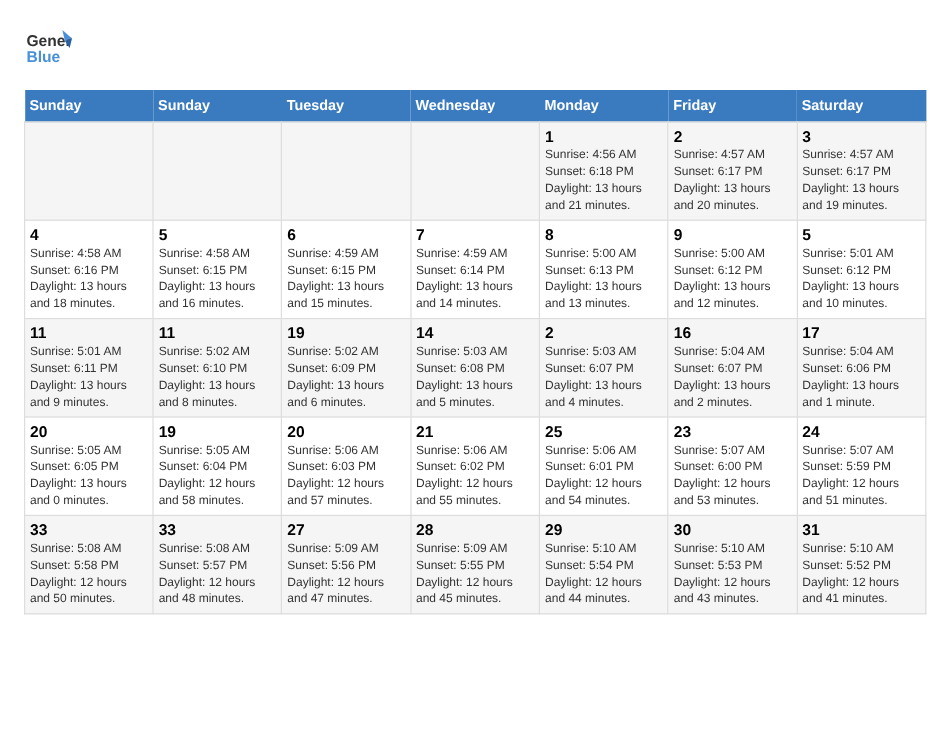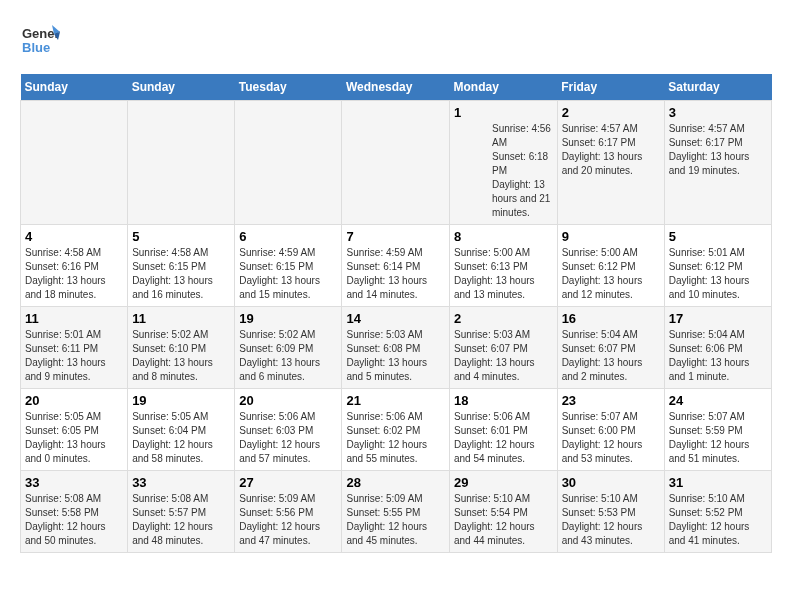--- a/index.html
+++ b/index.html
@@ -106,21 +106,21 @@
       </tr>
   </thead>
   <tbody id="calendar-body">
   <tr>
         <td class="empty-cell"></td>
         <td class="empty-cell"></td>
         <td class="empty-cell"></td>
         <td class="empty-cell"></td>
         <td>
           <div class="day-num">1</div>
-          <div class="day-info" style="white-space: pre-line; margin-left: 38px;">Sunrise: 4:56 AM
+          <div class="day-info" style="white-space: pre-line;">Sunrise: 4:56 AM
 Sunset: 6:18 PM
 Daylight: 13 hours and 21 minutes.</div>
         </td>
         <td>
           <div class="day-num">2</div>
           <div class="day-info" style="white-space: pre-line;">Sunrise: 4:57 AM
 Sunset: 6:17 PM
 Daylight: 13 hours and 20 minutes.</div>
         </td>
         <td>
@@ -237,21 +237,21 @@
 Sunset: 6:03 PM
 Daylight: 12 hours and 57 minutes.</div>
         </td>
         <td>
           <div class="day-num">21</div>
           <div class="day-info" style="white-space: pre-line;">Sunrise: 5:06 AM
 Sunset: 6:02 PM
 Daylight: 12 hours and 55 minutes.</div>
         </td>
         <td>
-          <div class="day-num">18</div>
+          <div class="day-num">25</div>
           <div class="day-info" style="white-space: pre-line;">Sunrise: 5:06 AM
 Sunset: 6:01 PM
 Daylight: 12 hours and 54 minutes.</div>
         </td>
         <td>
           <div class="day-num">23</div>
           <div class="day-info" style="white-space: pre-line;">Sunrise: 5:07 AM
 Sunset: 6:00 PM
 Daylight: 12 hours and 53 minutes.</div>
         </td>

